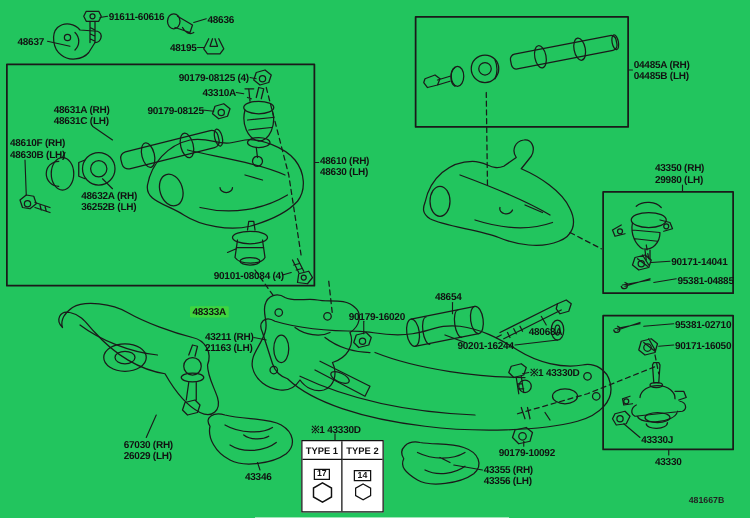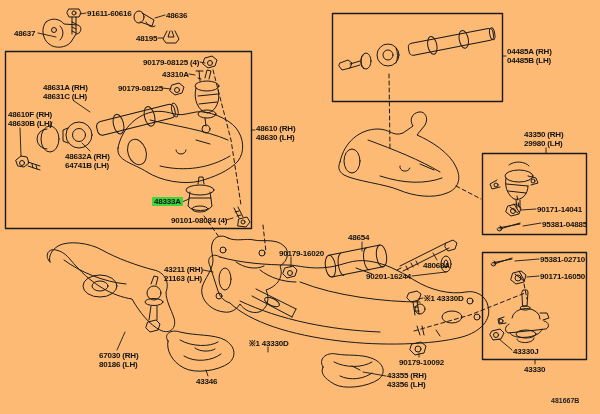--- a/index.html
+++ b/index.html
@@ -1,21 +1,21 @@
 <!DOCTYPE html>
 <html><head>
 <meta charset="utf-8">
 <style>
   html,body{margin:0;padding:0;background:#fff;}
-  .stage{position:relative;width:600px;height:414px;background:#fdba74;overflow:hidden;
+  .stage{position:relative;width:600px;height:414px;background:#22c55e;overflow:hidden;
          font-family:"Liberation Sans",sans-serif;}
   .art{position:absolute;left:0;top:0;}
   .lbl{position:absolute;font:bold 8px/9px "Liberation Sans",sans-serif;color:#111;
        letter-spacing:-0.2px;white-space:nowrap;}
-  .hl{background:#3fd53f;padding:0 2px;border-radius:1px;}
+  .hl{background:#3fd53f;padding:0 2px;border-radius:1px;margin-top:48px;}
   .code{position:absolute;font:bold 7px "Liberation Sans",sans-serif;color:#222;}
   .ttable{position:absolute;left:241px;top:352px;width:64px;height:56px;border:1.5px solid #111;
           display:grid;grid-template-rows:15px 1fr;grid-template-columns:1fr 1fr;background:#fff;}
   .tt-h{border-right:1px solid #111;border-bottom:1px solid #111;display:flex;align-items:center;
         justify-content:center;font:bold 7.5px "Liberation Sans",sans-serif;color:#111;}
   .tt-h:nth-child(2){border-right:none;}
   .tt-c{border-right:1px solid #111;display:flex;flex-direction:column;align-items:center;
         justify-content:center;gap:1px;}
   .tt-c:nth-child(4){border-right:none;}
   .bnum{font:bold 7px "Liberation Sans",sans-serif;color:#111;border:1px solid #111;
@@ -299,21 +299,21 @@
 <div class="lbl" style="left:136px;top:34px">48195</div>
 
 <div class="lbl" style="left:143px;top:58px">90179-08125 (4)</div>
 <div class="lbl" style="left:162px;top:70px">43310A</div>
 <div class="lbl" style="left:118px;top:84px">90179-08125</div>
 <div class="lbl" style="left:43px;top:83px">48631A (RH)</div>
 <div class="lbl" style="left:43px;top:92px">48631C (LH)</div>
 <div class="lbl" style="left:8px;top:110px">48610F (RH)</div>
 <div class="lbl" style="left:8px;top:119px">48630B (LH)</div>
 <div class="lbl" style="left:65px;top:152px">48632A (RH)</div>
-<div class="lbl" style="left:65px;top:161px">64741B (LH)</div>
+<div class="lbl" style="left:65px;top:161px">36252B (LH)</div>
 <div class="lbl hl" style="left:152px;top:197px">48333A</div>
 <div class="lbl" style="left:171px;top:216px">90101-08084 (4)</div>
 
 <div class="lbl" style="left:256px;top:124px">48610 (RH)</div>
 <div class="lbl" style="left:256px;top:133px">48630 (LH)</div>
 
 <div class="lbl" style="left:507px;top:47px">04485A (RH)</div>
 <div class="lbl" style="left:507px;top:56px">04485B (LH)</div>
 
 <div class="lbl" style="left:524px;top:130px">43350 (RH)</div>
@@ -331,21 +331,37 @@
 <div class="lbl" style="left:366px;top:272px">90201-16244</div>
 <div class="lbl" style="left:423px;top:261px">48068A</div>
 <div class="lbl" style="left:424px;top:294px">※1 43330D</div>
 <div class="lbl" style="left:399px;top:358px">90179-10092</div>
 <div class="lbl" style="left:387px;top:371px">43355 (RH)</div>
 <div class="lbl" style="left:387px;top:380px">43356 (LH)</div>
 
 <div class="lbl" style="left:164px;top:265px">43211 (RH)</div>
 <div class="lbl" style="left:164px;top:274px">21163 (LH)</div>
 <div class="lbl" style="left:99px;top:351px">67030 (RH)</div>
-<div class="lbl" style="left:99px;top:360px">80186 (LH)</div>
+<div class="lbl" style="left:99px;top:360px">26029 (LH)</div>
 <div class="lbl" style="left:196px;top:377px">43346</div>
 
 <div class="lbl" style="left:249px;top:339px">※1 43330D</div>
 
+<div class="ttable">
+  <div class="tt-h">TYPE 1</div>
+  <div class="tt-h">TYPE 2</div>
+  <div class="tt-c">
+    <span class="bnum">17</span>
+    <svg class="hexsvg" width="18" height="18" viewBox="0 0 20 20">
+      <polygon points="10,1.5 18,6 18,14 10,18.5 2,14 2,6" fill="none" stroke="#111" stroke-width="1.3"></polygon>
+    </svg>
+  </div>
+  <div class="tt-c">
+    <span class="bnum">14</span>
+    <svg class="hexsvg" width="15" height="15" viewBox="0 0 20 20">
+      <polygon points="10,1.5 18,6 18,14 10,18.5 2,14 2,6" fill="none" stroke="#111" stroke-width="1.3"></polygon>
+    </svg>
+  </div>
+</div>
 
 <div class="code" style="left:551px;top:397px">481667B</div>
 
 </div>
 
 </body></html>

